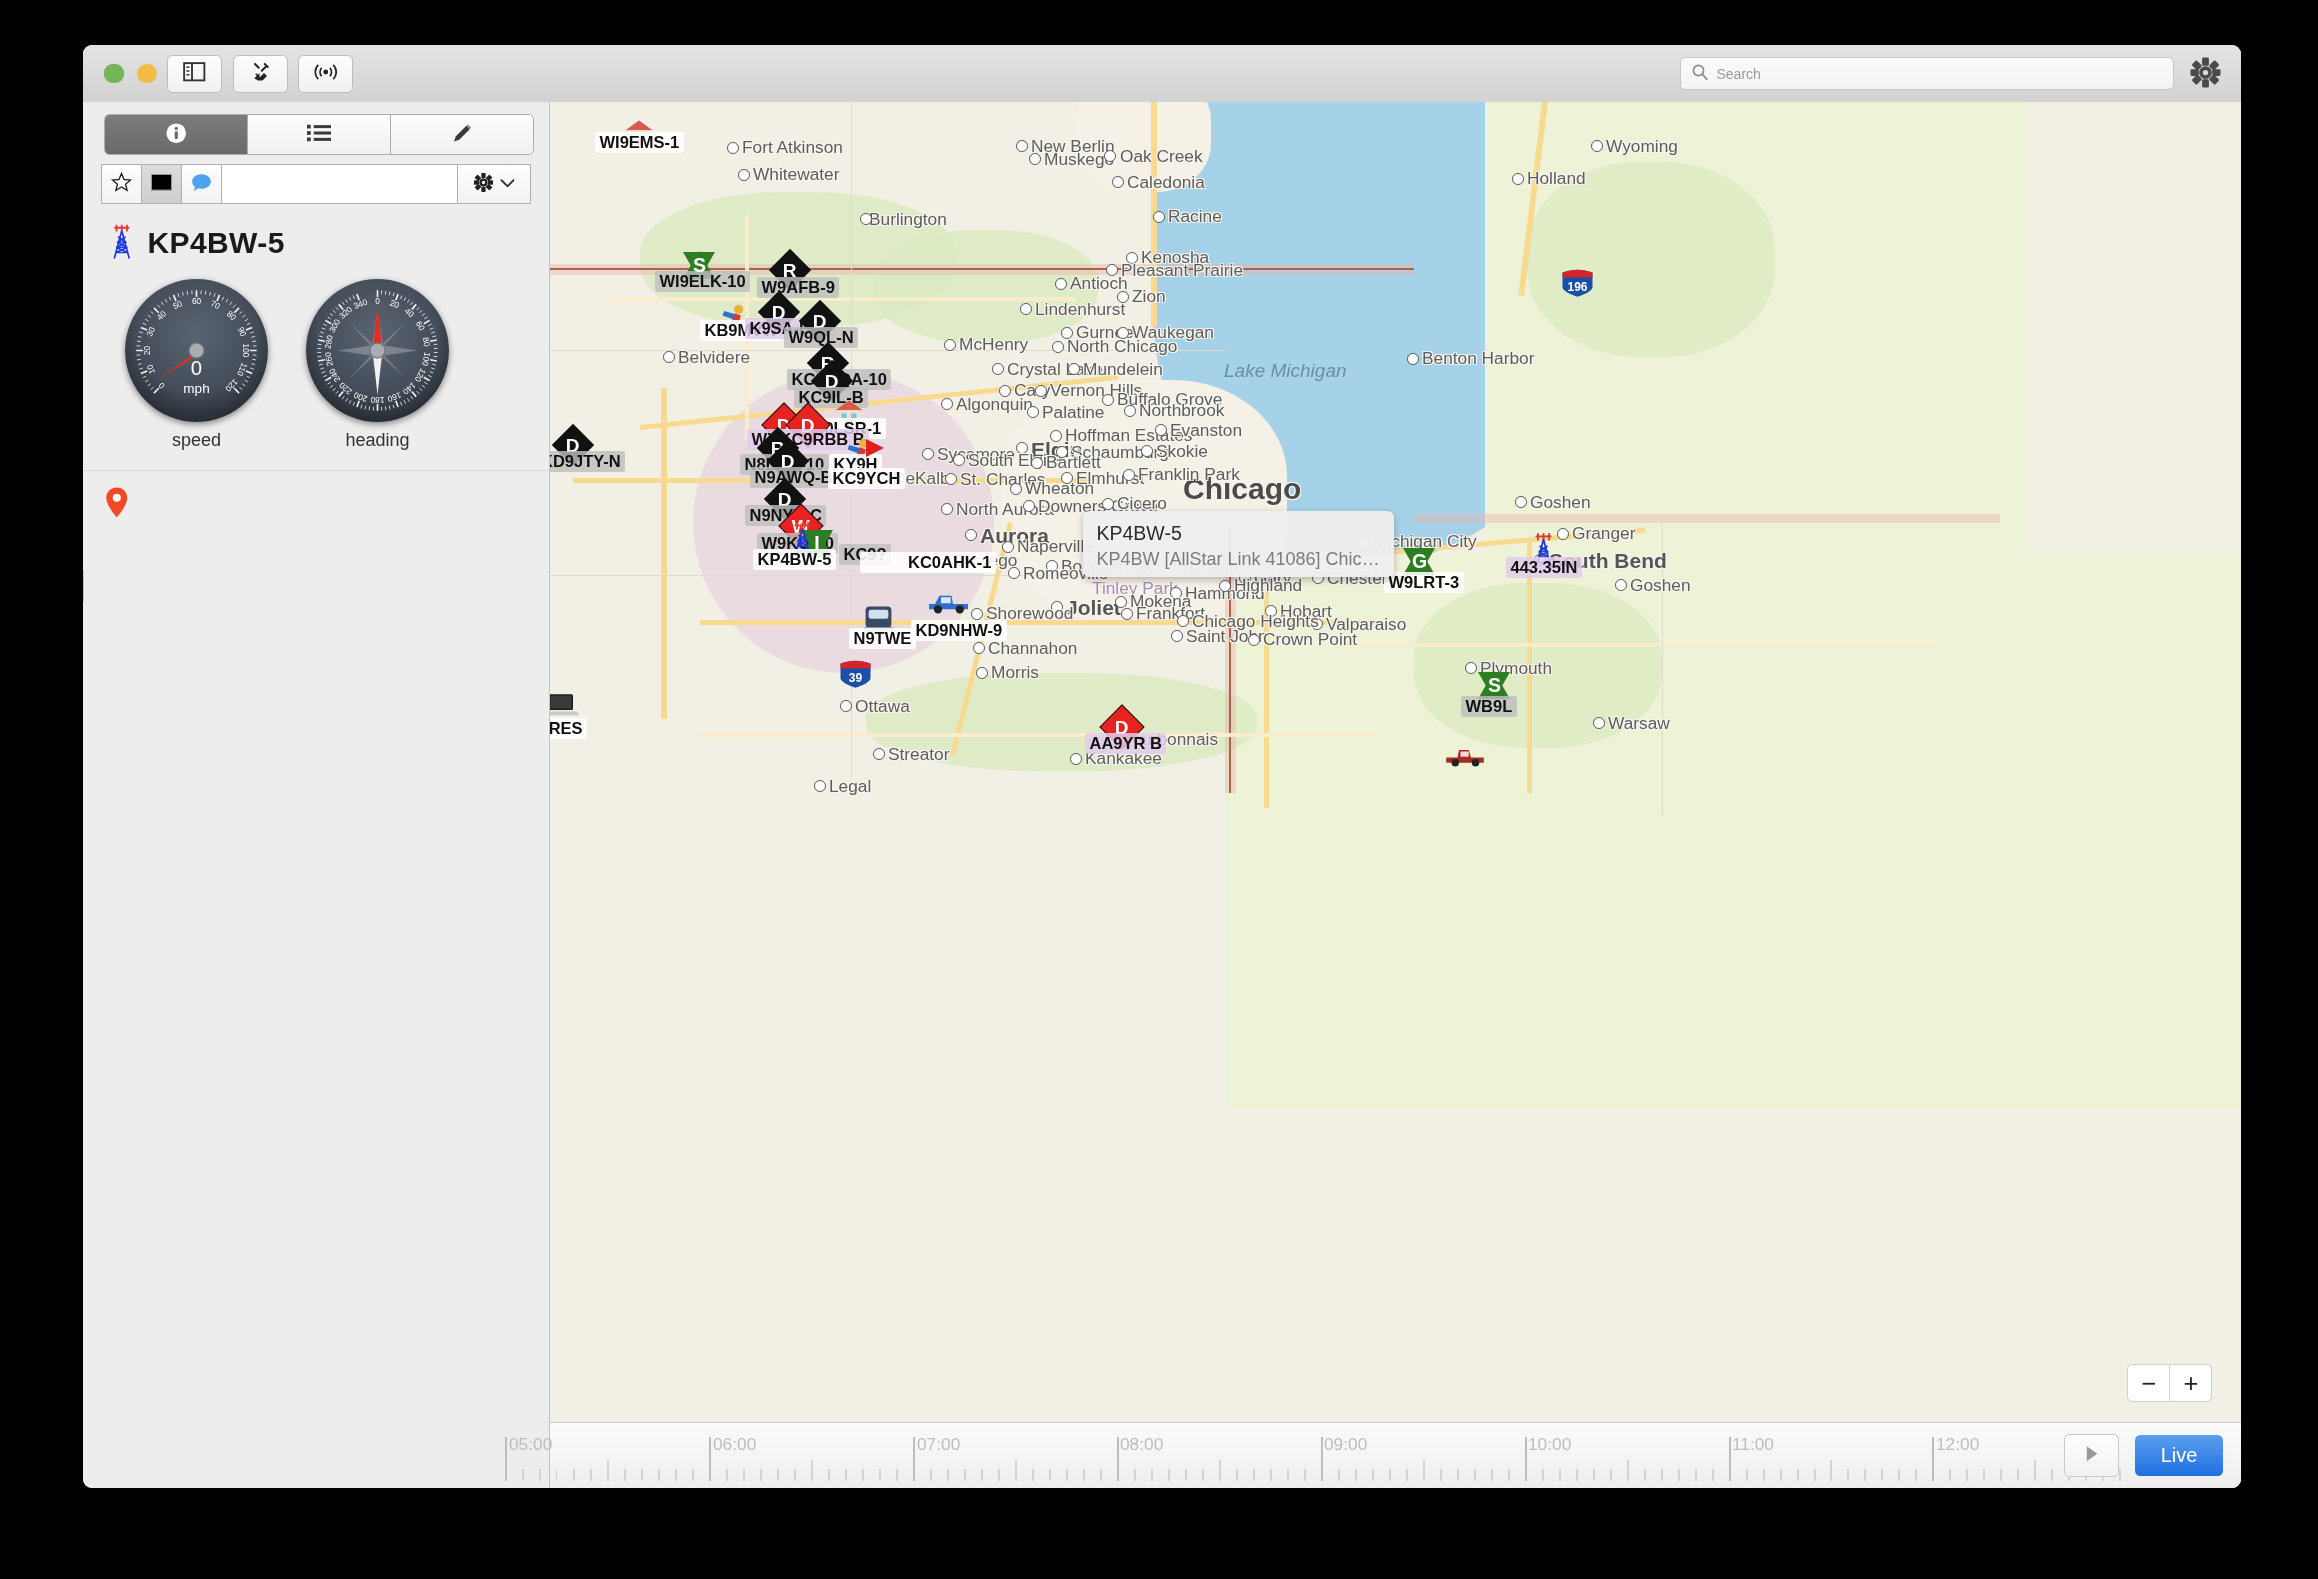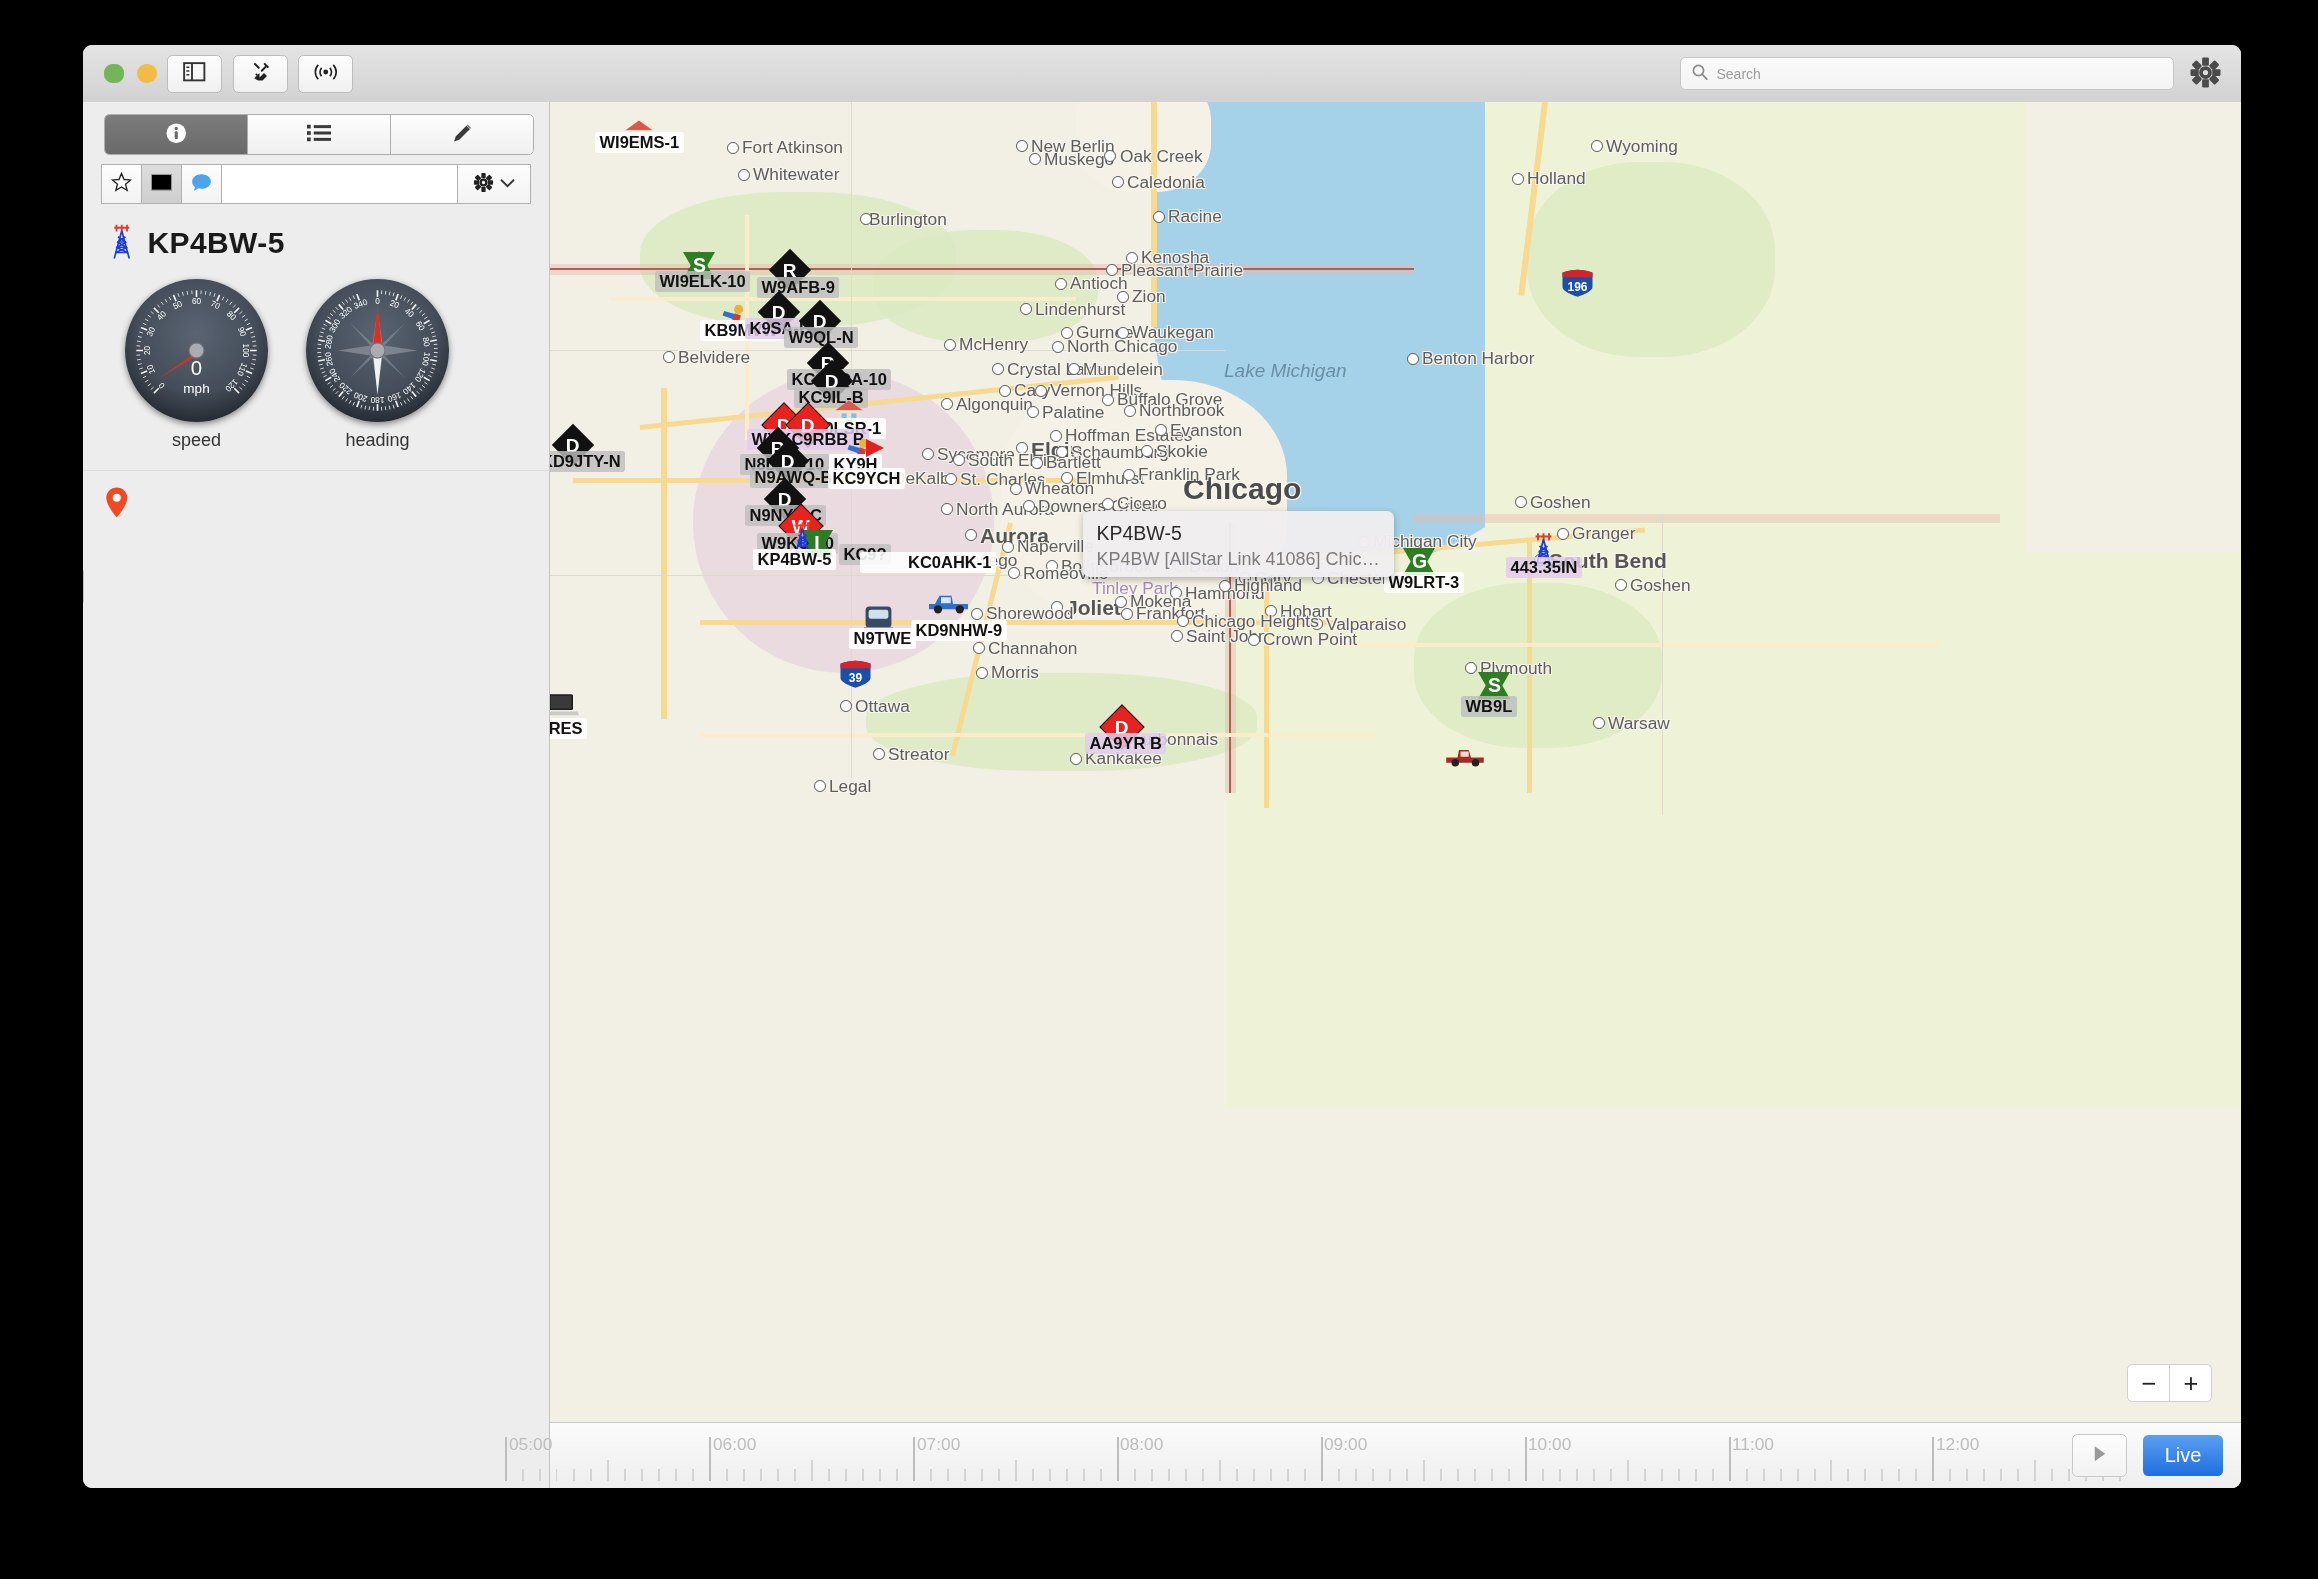--- a/index.html
+++ b/index.html
@@ -147,21 +147,21 @@
   
   #timeline{position:absolute;left:467px;right:0;bottom:0;height:65px;
     background:linear-gradient(#fbfbfb,#eeeeee);border-top:0.8px solid #c9c9c9;}
   #ticks{position:absolute;left:0;right:263px;top:0;bottom:0;}
   .tk{position:absolute;bottom:7.5px;width:1.5px;background:#d3d3d3;}
   .tk.maj{background:#bdbdbd;}
   .tlab{position:absolute;top:10.5px;font-size:17.3px;color:#bdbdbd;}
   #tlctl{position:absolute;right:18px;top:10.5px;display:flex;align-items:center;gap:16.5px;}
   #playbtn{width:53px;height:41px;border:0.8px solid #c8c8c8;border-radius:5.3px;
     background:linear-gradient(#fdfdfd,#f2f2f2);display:flex;align-items:center;justify-content:center;}
-  #livebtn{width:80px;height:41px;border-radius:5.3px;background:linear-gradient(#5b9ff0,#1f6fe0);
+  #livebtn{width:88px;height:41px;border-radius:5.3px;background:linear-gradient(#5b9ff0,#1f6fe0);
     display:flex;align-items:center;justify-content:center;color:#fff;font-size:20px;}
   #scrollthumb{position:absolute;left:-6px;top:467px;width:6.8px;height:35px;border-radius:3.8px;background:#c2c2c2;}
 </style>
 </head>
 <body>
 
 <div id="window">
 
   <div id="titlebar">
     <div class="traffic">

